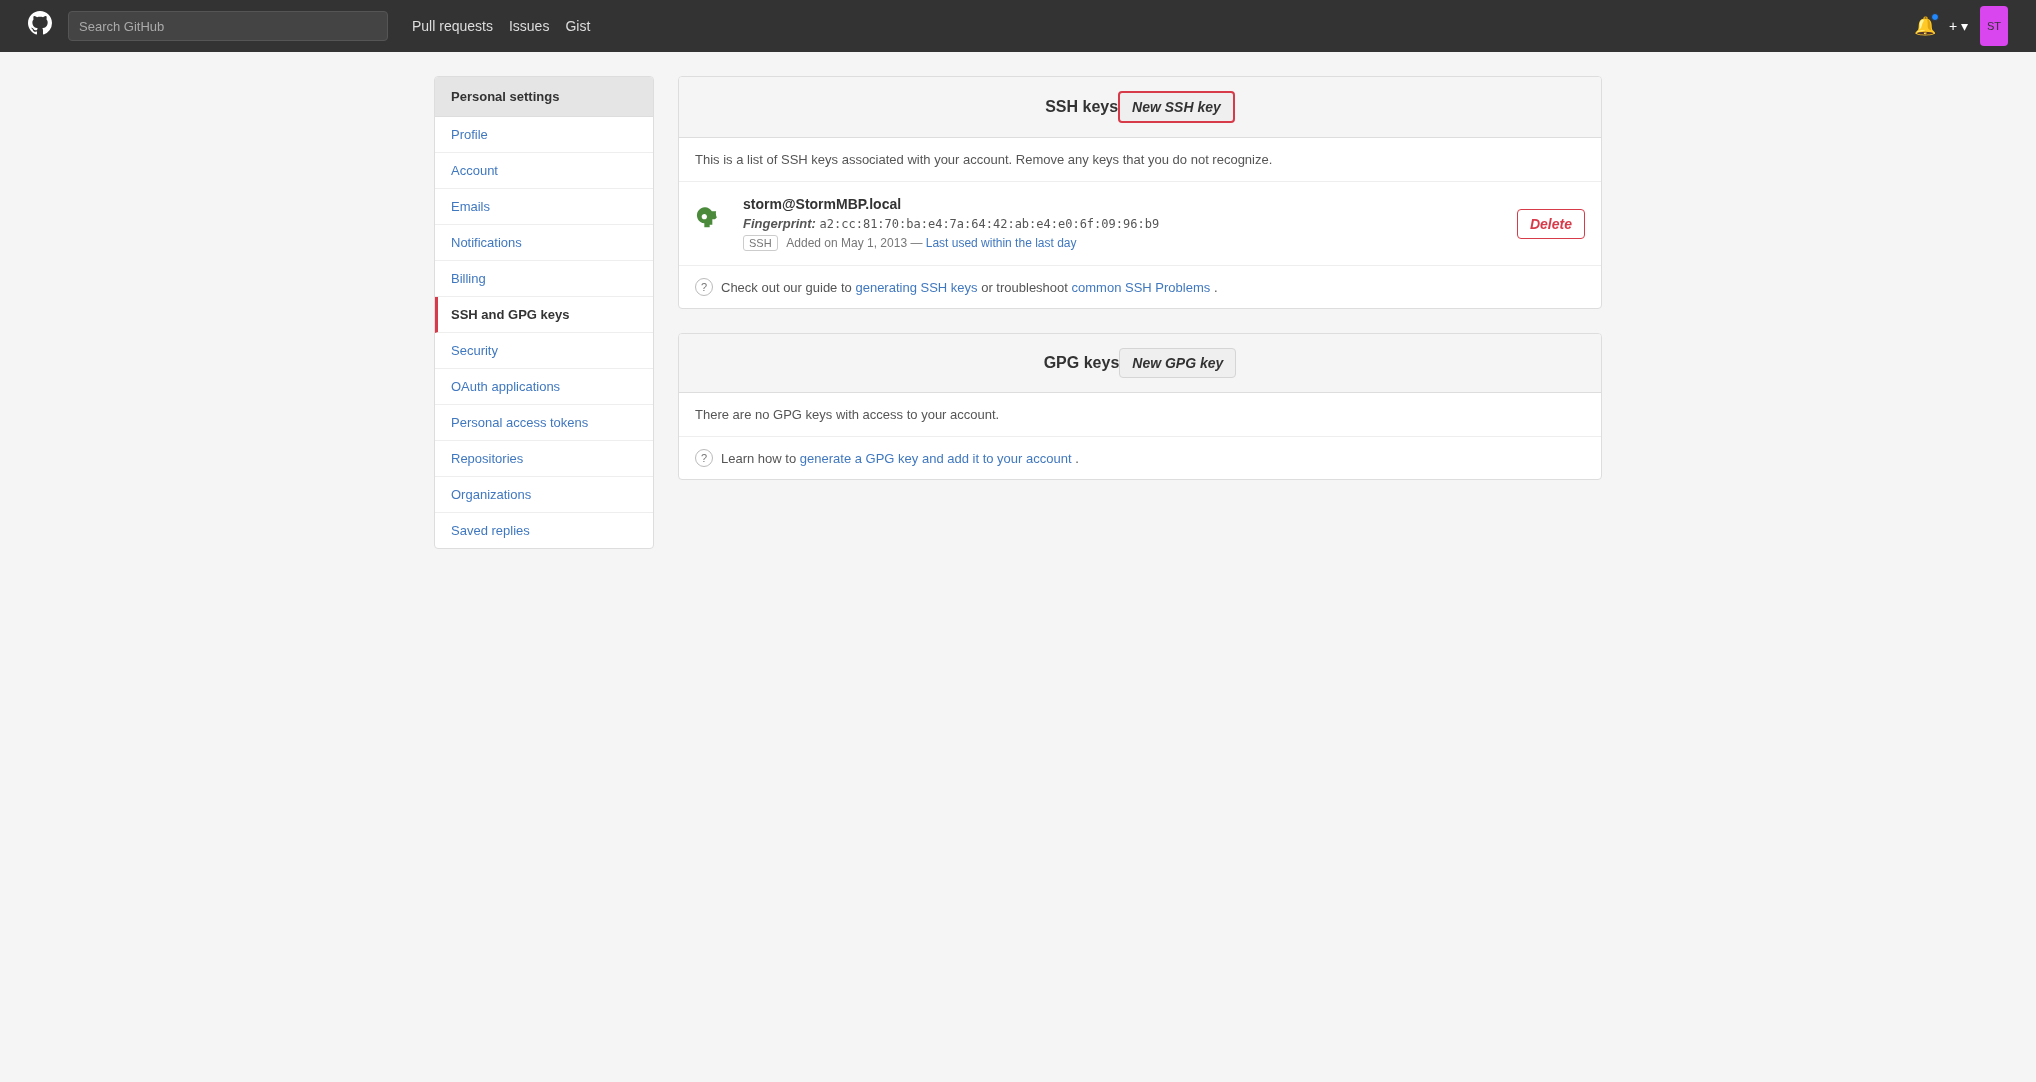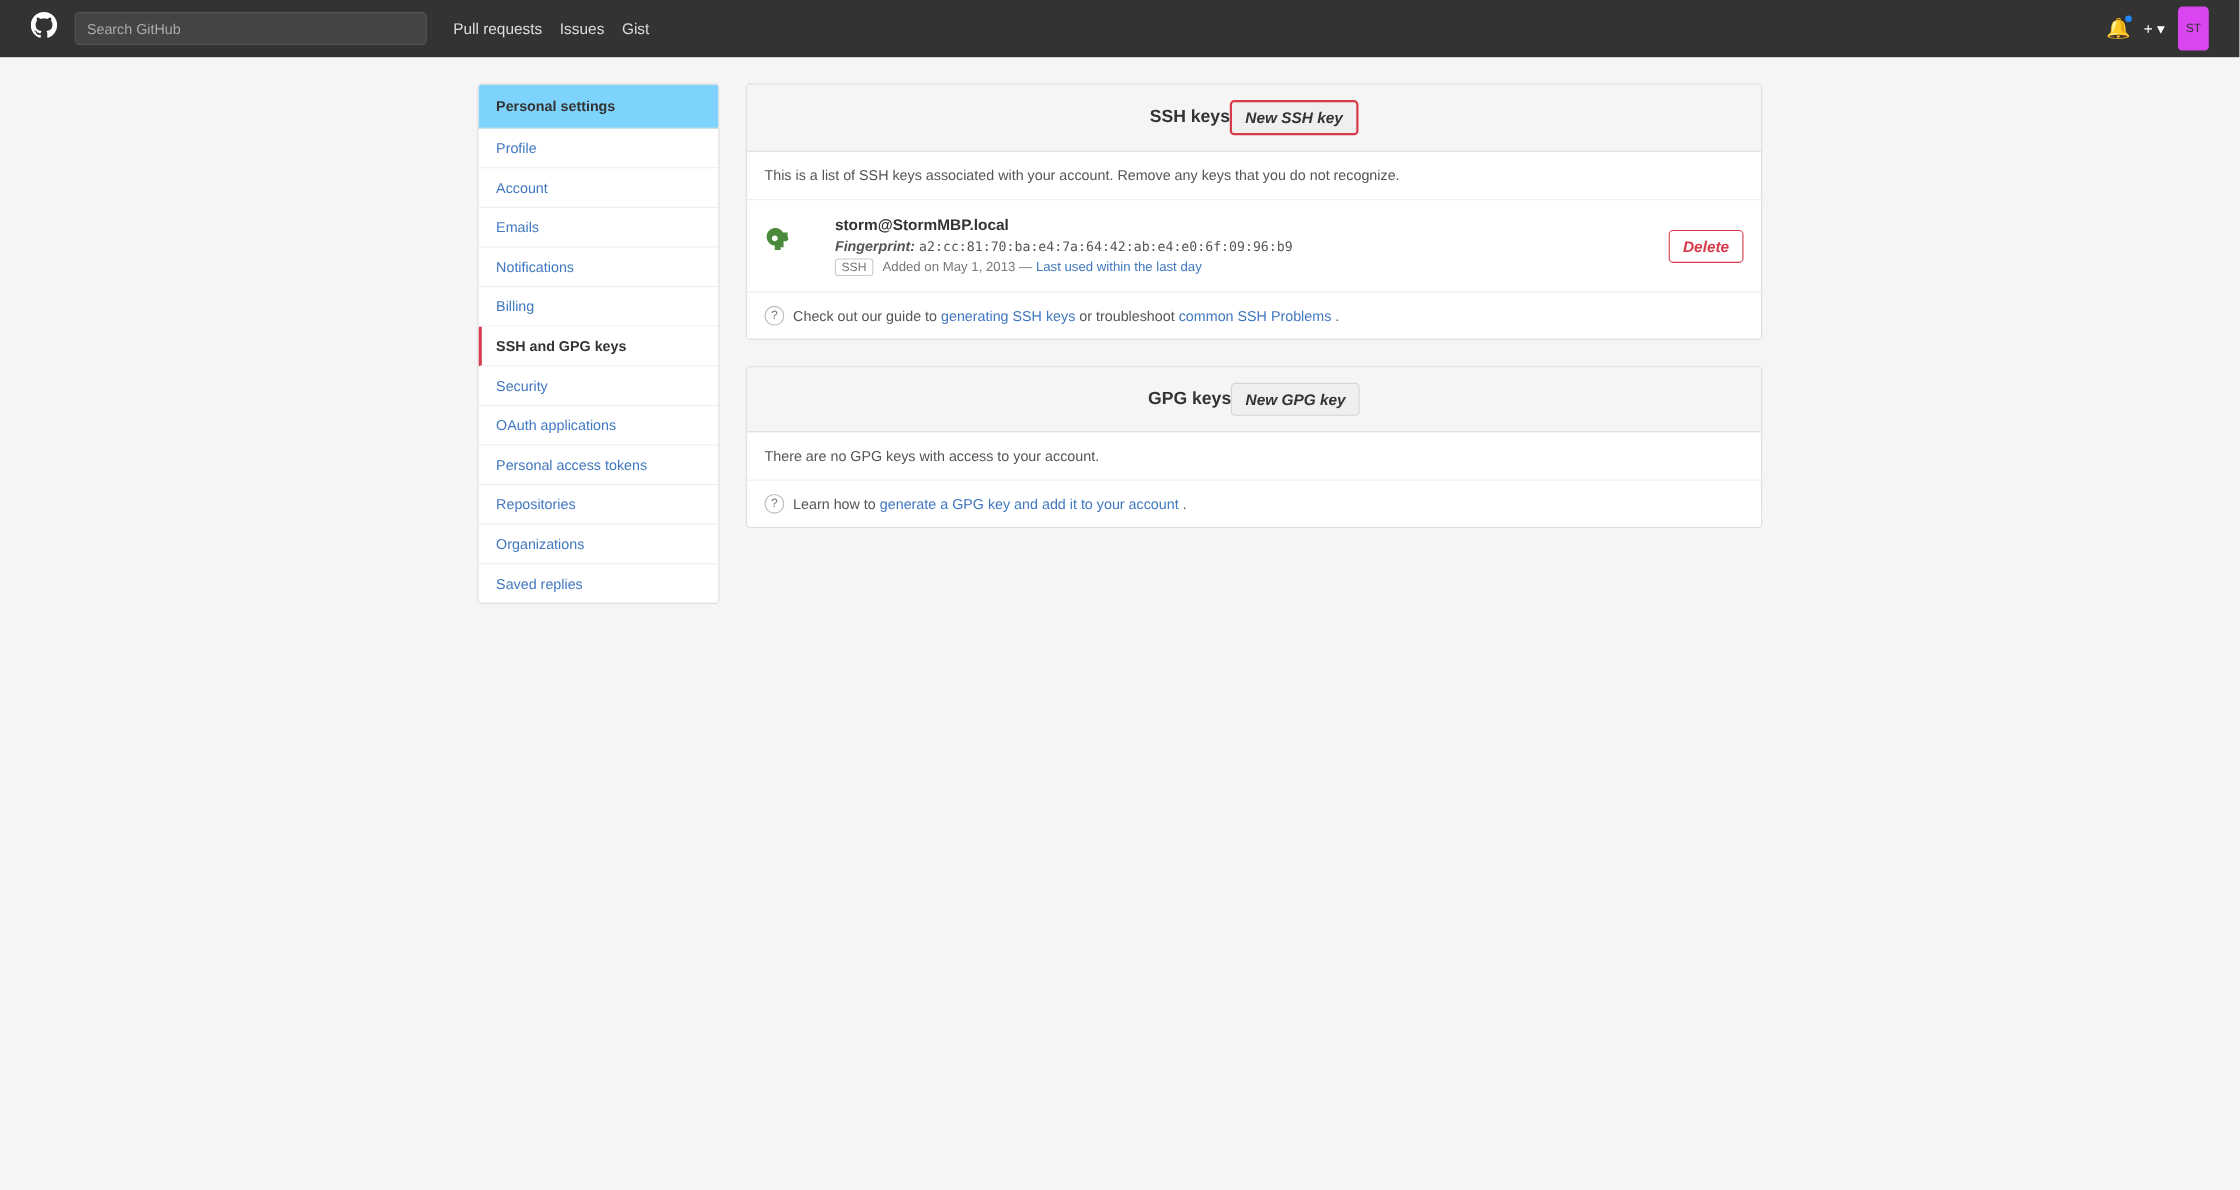--- a/index.html
+++ b/index.html
@@ -100,21 +100,21 @@
       background: white;
       border: 1px solid #ddd;
       border-radius: 4px;
       overflow: hidden;
     }
     .sidebar-heading {
       padding: 12px 16px;
       font-size: 13px;
       font-weight: 600;
       color: #333;
-      background: #7dd3fc;
+      background: #e5e5e5;
       border-bottom: 1px solid #ddd;
     }
     .sidebar-item {
       display: block;
       padding: 10px 16px;
       color: #4078c0;
       text-decoration: none;
       font-size: 13px;
       border-bottom: 1px solid #eee;
       cursor: pointer;
@@ -179,21 +179,21 @@
       color: #555;
       border-bottom: 1px solid #eee;
     }
 
     
     .key-entry {
       display: flex;
       align-items: flex-start;
       padding: 14px 16px;
       border-bottom: 1px solid #eee;
-      gap: 32px;
+      gap: 16px;
     }
     .key-icon {
       font-size: 32px;
       color: #4a8a3a;
       flex-shrink: 0;
       margin-top: 2px;
     }
     .key-details { flex: 1; }
     .key-name {
       font-size: 14px;

